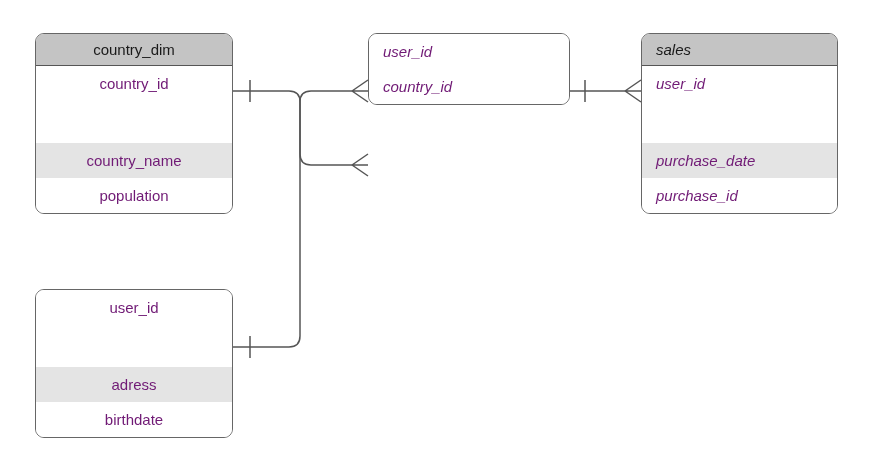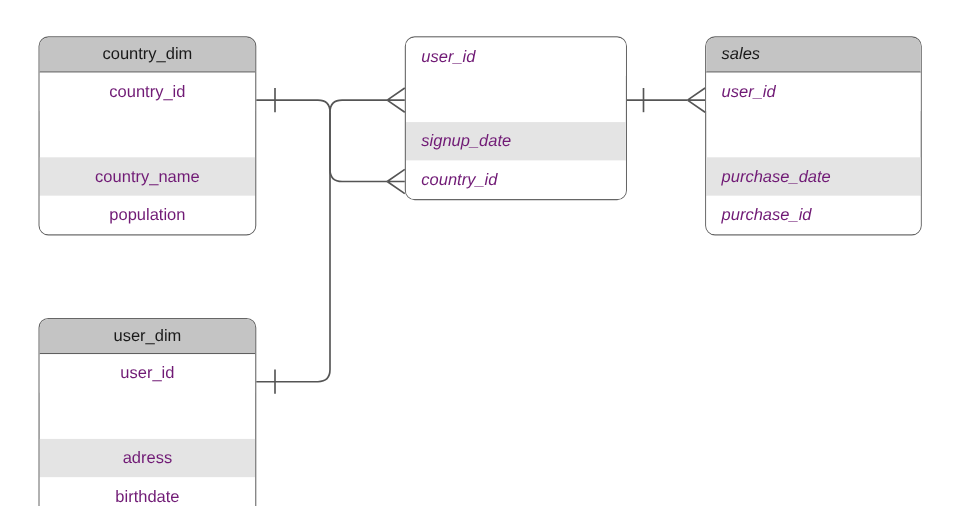--- a/index.html
+++ b/index.html
@@ -89,31 +89,29 @@
 
   <div class="entity-box" style="left:35px; top:33px; width:198px;">
     <div class="entity-header align-center">country_dim</div>
     <div class="entity-row plain align-center">country_id</div>
     <div class="entity-row shaded align-center">country_name</div>
     <div class="entity-row plain align-center">population</div>
   </div>
 
   <div class="entity-box" style="left:368px; top:33px; width:202px;">
     <div class="entity-row plain align-left italic">user_id</div>
-    <div class="entity-row shaded align-left italic">signup_date</div>
     <div class="entity-row plain align-left italic">country_id</div>
   </div>
 
   <div class="entity-box" style="left:641px; top:33px; width:197px;">
     <div class="entity-header align-left italic">sales</div>
     <div class="entity-row plain align-left italic">user_id</div>
     <div class="entity-row shaded align-left italic">purchase_date</div>
     <div class="entity-row plain align-left italic">purchase_id</div>
   </div>
 
   <div class="entity-box" style="left:35px; top:289px; width:198px;">
-    <div class="entity-header align-center">user_dim</div>
     <div class="entity-row plain align-center">user_id</div>
     <div class="entity-row shaded align-center">adress</div>
     <div class="entity-row plain align-center">birthdate</div>
   </div>
 
 </div>
 
 </body></html>

